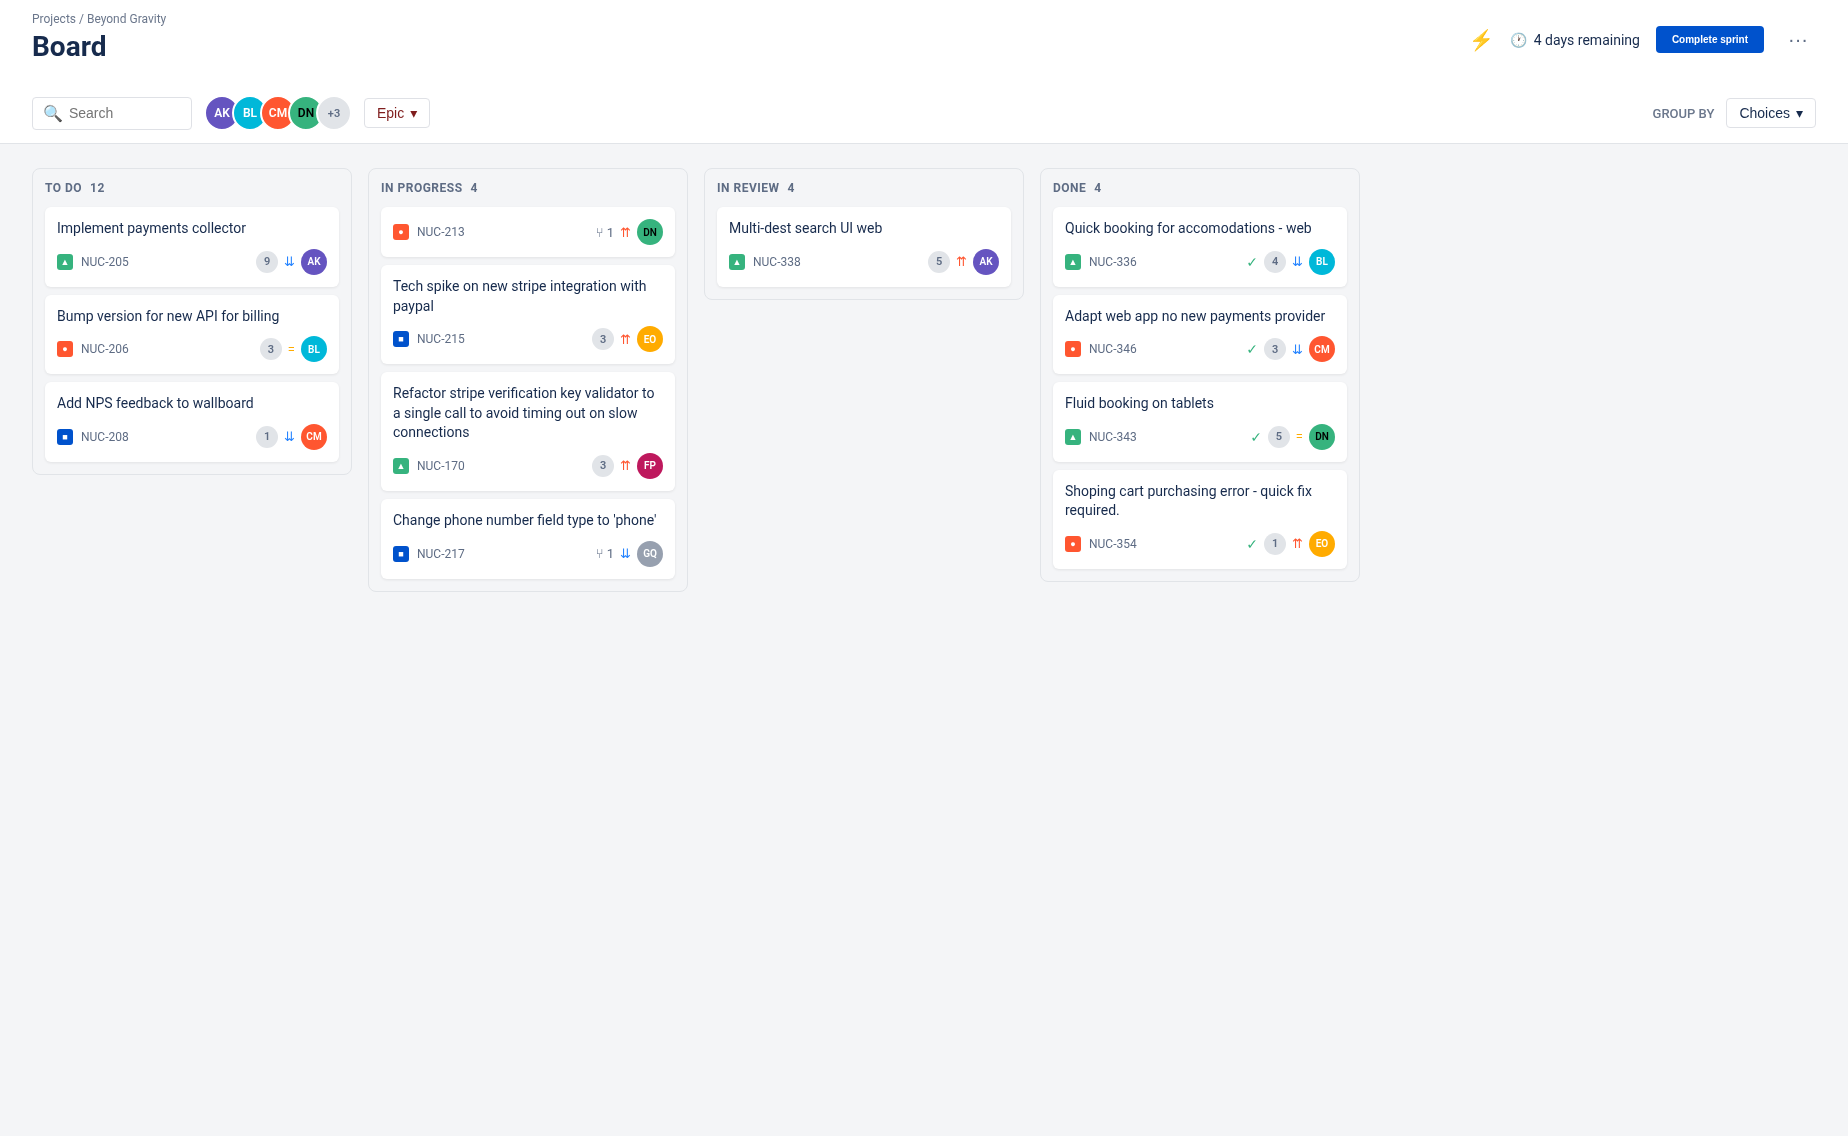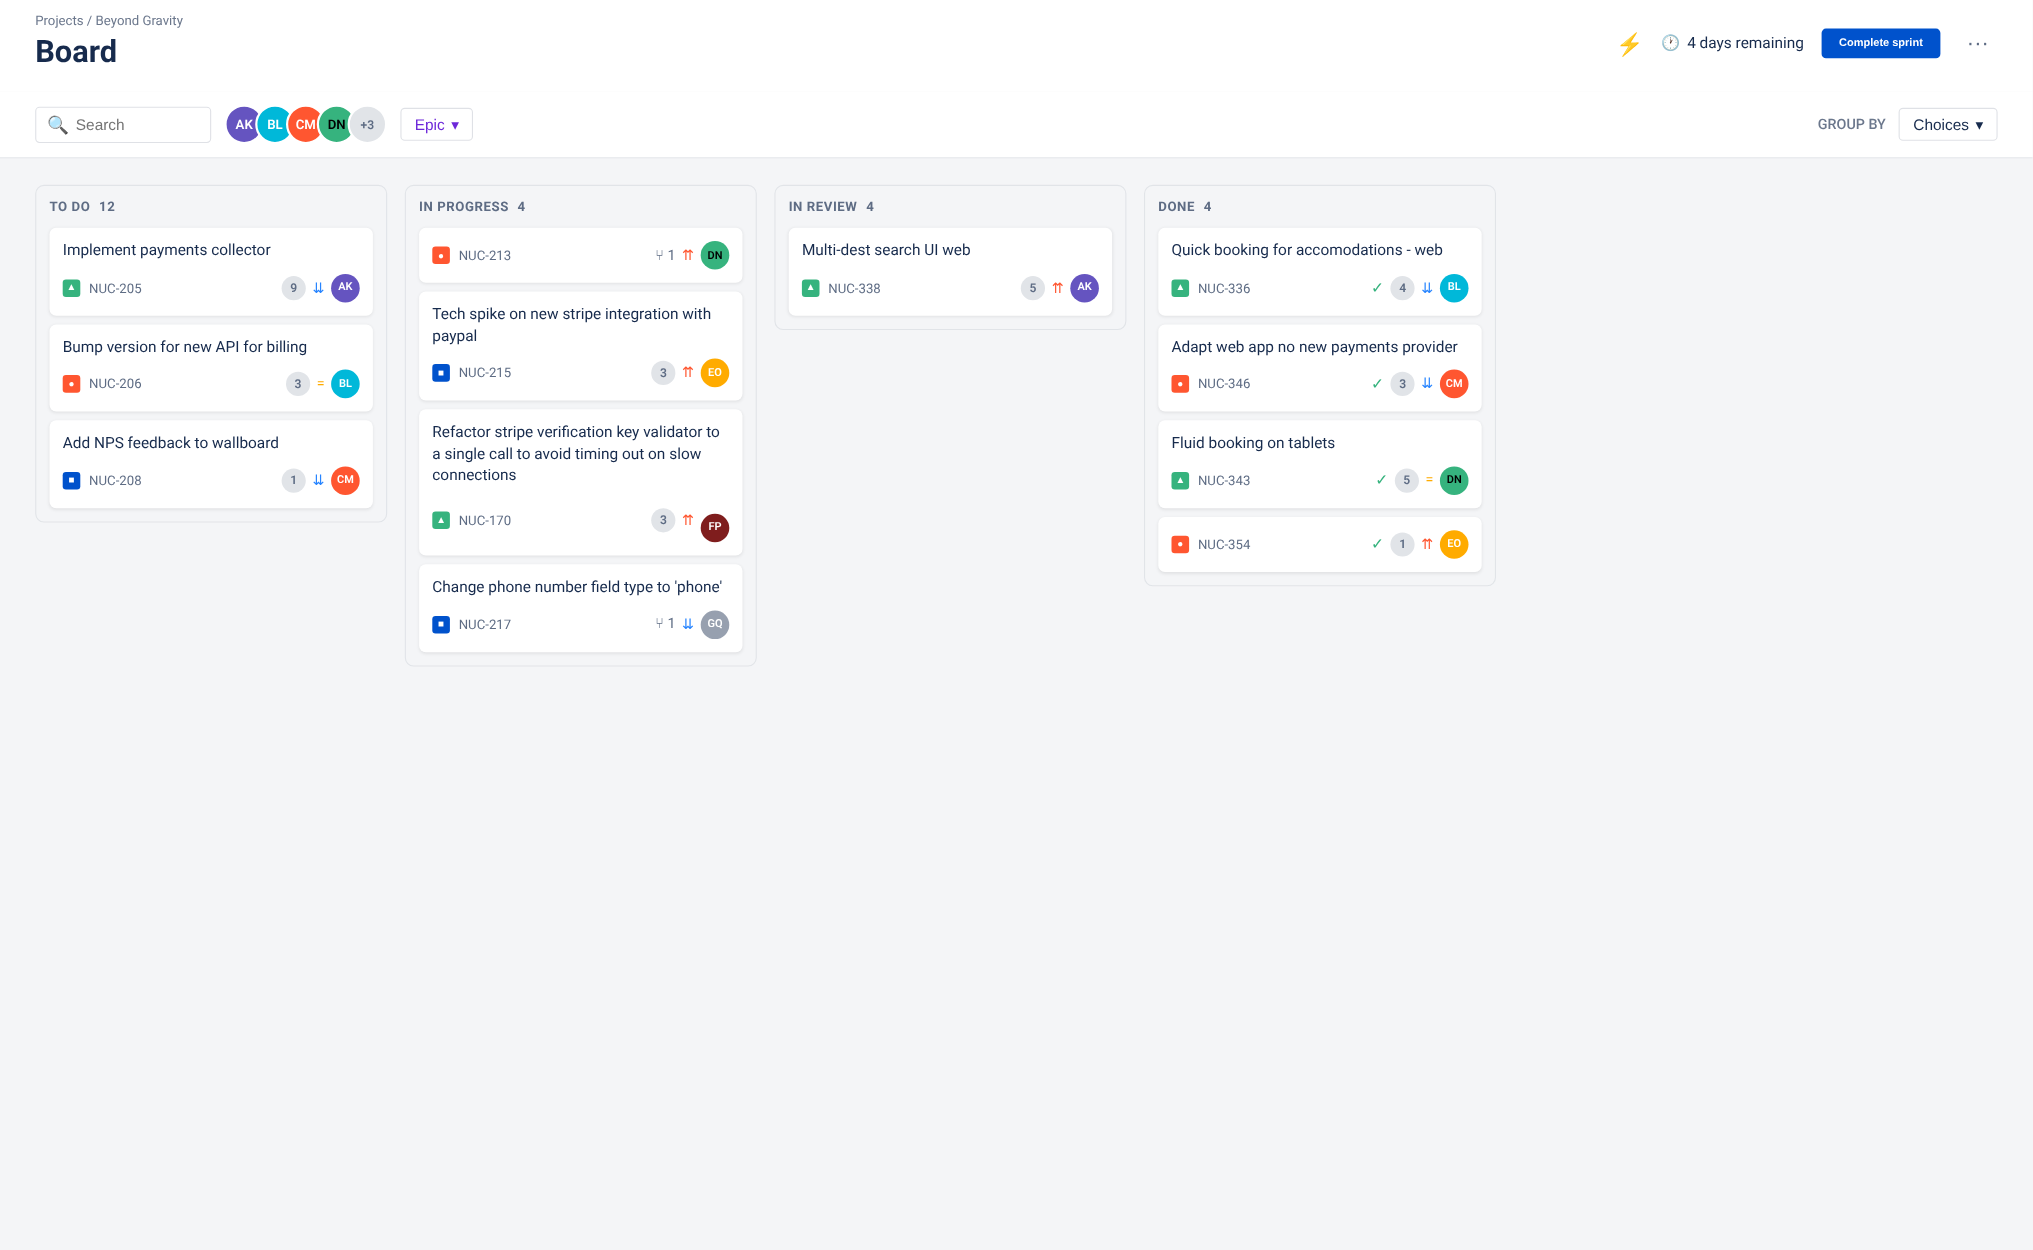--- a/index.html
+++ b/index.html
@@ -84,21 +84,21 @@
     .epic-btn {
       display: flex;
       align-items: flex-start;
       gap: 6px;
       padding: 6px 12px;
       border: 1px solid #dfe1e6;
       border-radius: 4px;
       background: #fff;
       font-size: 14px;
       cursor: pointer;
-      color: #6d28d9;
+      color: #7f1d1d;
     }
     .group-by-label {
       font-size: 13px;
       color: #6b778c;
       font-weight: 500;
     }
     .choices-btn {
       display: flex;
       align-items: center;
       gap: 6px;
@@ -246,21 +246,21 @@
       align-items: center;
       justify-content: space-between;
       padding-bottom: 8px;
     }
     
     .av1 { background: #6554c0; color: #fff; }
     .av2 { background: #00b8d9; color: #fff; }
     .av3 { background: #ff5630; color: #fff; }
     .av4 { background: #36b37e; color: #000000; }
     .av5 { background: #ffab00; color: #fff; }
-    .av6 { background: #7f1d1d; color: #fff; margin-top: 14px; }
+    .av6 { background: #be185d; color: #fff; }
     .av7 { background: #97a0af; color: #fff; }
   </style>
 </head>
 <body>
 
 <div class="page-header">
   <div class="header-top">
     <div>
       <div class="breadcrumb">Projects / Beyond Gravity</div>
       <div class="page-title">Board</div>
@@ -478,20 +478,21 @@
           </div>
         <div class="card-meta" style="gap:6px;">
             <span style="color:#36b37e;font-size:14px;">✓</span>
             <span class="story-points">5</span>
             <span style="color:#ffab00;font-size:13px;">=</span>
             <div class="card-avatar av4">DN</div>
           </div>
       </div>
     </div>
       <div class="card">
+      <div class="card-title">Shoping cart purchasing error - quick fix required.</div>
       <div class="card-footer">
         <div class="card-meta">
             <span class="issue-icon icon-bug">●</span>
             <span class="issue-id">NUC-354</span>
           </div>
         <div class="card-meta" style="gap:6px;">
             <span style="color:#36b37e;font-size:14px;">✓</span>
             <span class="story-points">1</span>
             <span style="color:#ff5630;font-size:13px;">⇈</span>
             <div class="card-avatar av5">EO</div>

